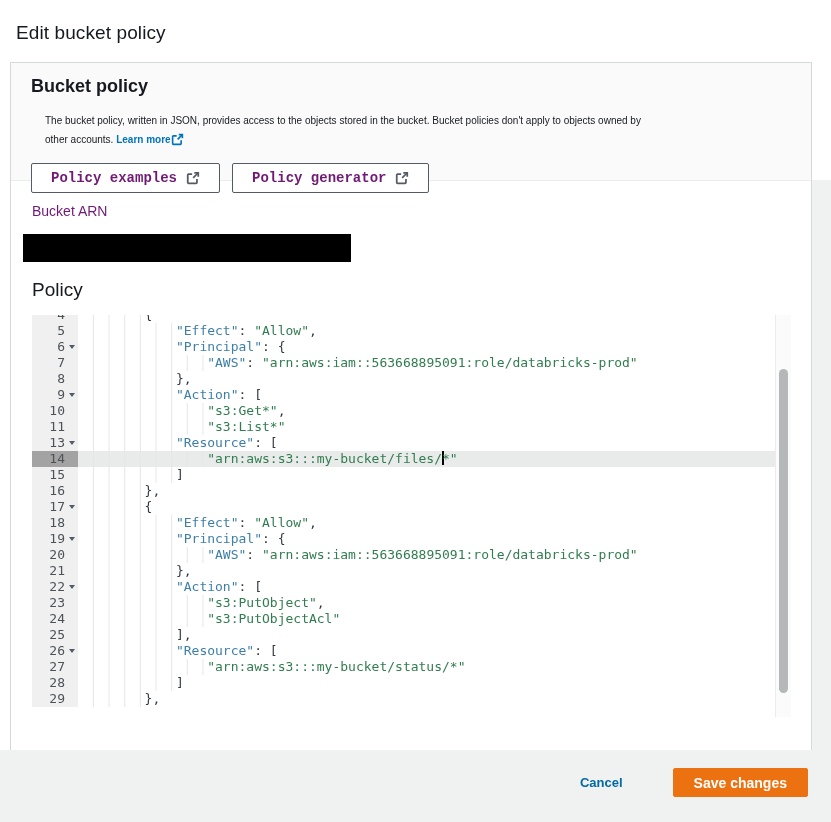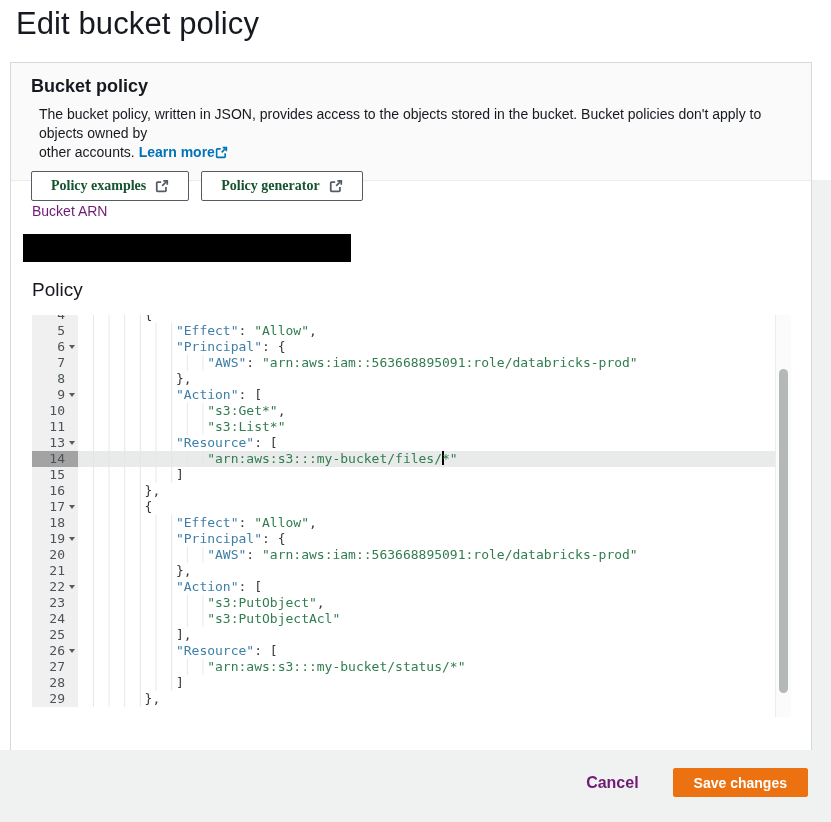--- a/index.html
+++ b/index.html
@@ -6,48 +6,48 @@
   html,body { margin:0; padding:0; }
   body {
     width:831px; height:822px; position:relative; overflow:hidden;
     background:#ffffff;
     font-family:"Liberation Sans", sans-serif;
     color:#16191f;
   }
 
   
   .page-title {
-    position:absolute; left:16px; top:6px;
-    font-size:31px; font-weight:400; color:#16191f; margin:0;
+    position:absolute; left:16px; top:22px;
+    font-size:19px; font-weight:400; color:#16191f; margin:0;
     letter-spacing:0.1px;
   }
 
   
   .card {
     position:absolute; left:10px; top:62px; width:802px; height:758px;
     background:#ffffff;
     border:1px solid #d5d9d9; border-bottom-color:#8d9699;
   }
   .card-hd {
     background:#fafafa; border-bottom:1px solid #eaeded;
     padding:13px 20px 14px 20px; height:118px;
   }
   .panel-title { margin:0 0 5px 0; font-size:18px; font-weight:700; color:#16191f; }
-  .desc { margin:8px; font-size:14px; line-height:19px; color:#16191f; }
+  .desc { margin:14px; font-size:10px; line-height:19px; color:#16191f; }
   .lm {
     color:#0073bb; font-weight:700; text-decoration:none; cursor:pointer;
     display:inline-flex; align-items:center; gap:0;
   }
   .ext-ic { display:inline-block; vertical-align:-1px; }
   .btn-row { margin-top:9px; display:flex; gap:12px; }
   .sec-btn {
     display:inline-flex; align-items:center; gap:9px;
     background:#ffffff; border:1px solid #545b64; border-radius:2px;
-    color:#14532d; font-weight:700; font-size:14px;
-    font-family:Liberation Serif, serif;
+    color:#701a75; font-weight:700; font-size:14px;
+    font-family:Liberation Mono, monospace;
     padding:0 19px; height:30px; cursor:pointer;
   }
 
   
   .arn-label { position:absolute; left:21px; top:140px; font-size:14px; color:#701a75; }
   .redacted  { position:absolute; left:12px; top:171px; width:328px; height:28px; background:#000; }
   .policy-label { position:absolute; left:21px; top:216px; font-size:19px; font-weight:400; color:#16191f; }
 
   
   .editor {
@@ -92,23 +92,23 @@
 
   
   .right-strip { position:absolute; left:812px; top:180px; width:19px; height:570px; background:#f0f1f1; }
   .footer-band {
     position:absolute; left:0; top:750px; width:831px; height:72px; background:#f0f1f1;
     display:flex; justify-content:flex-end; align-items:flex-start;
     padding:18px 23px 0 0;
   }
   .cancel-btn {
     background:none; border:none; cursor:pointer;
-    color:#701a75; font-weight:700; font-size:16px;
+    color:#0369a1; font-weight:700; font-size:13px;
     font-family:"Liberation Sans", sans-serif;
-    height:29px; margin-right:30px; padding:0 4px;
+    height:29px; margin-right:46px; padding:0 4px;
   }
   .save-btn {
     background:#ec7211; border:1px solid #ec7211; border-radius:2px; cursor:pointer;
     color:#ffffff; font-weight:700; font-size:14px;
     font-family:"Liberation Sans", sans-serif;
     height:29px; padding:4px 20px;
   }
 </style>
 </head>
 <body>

